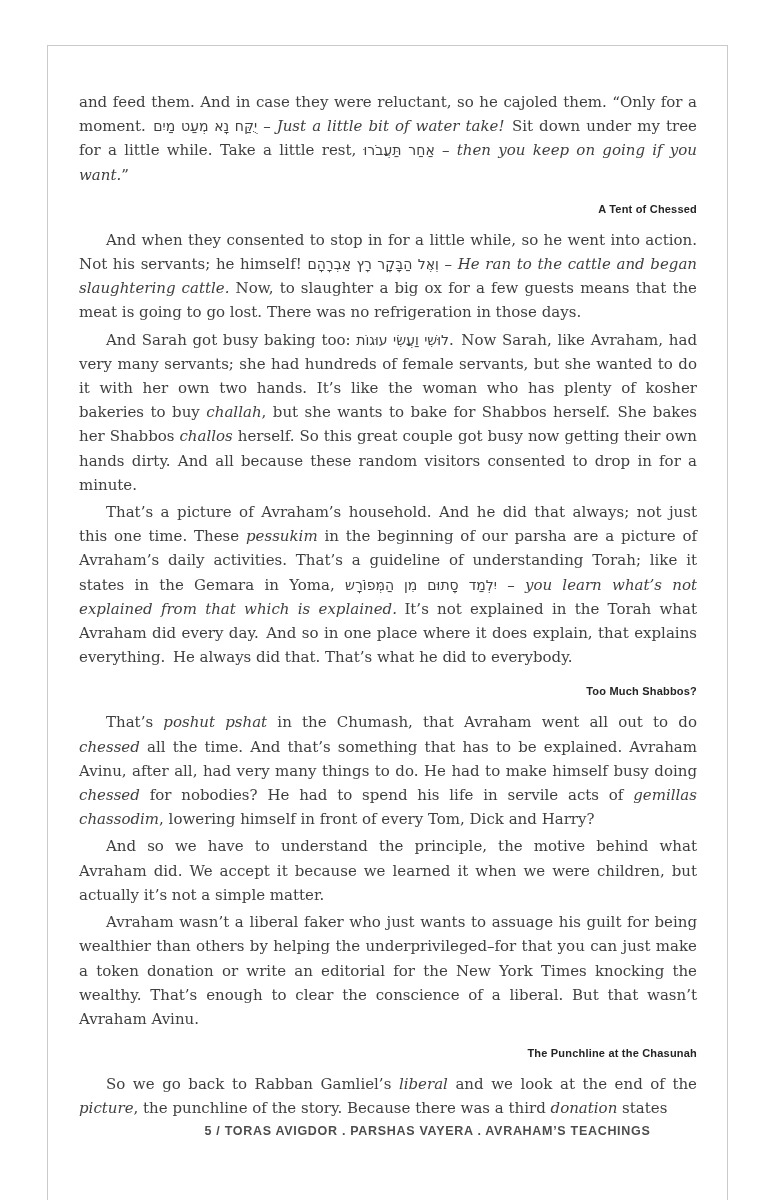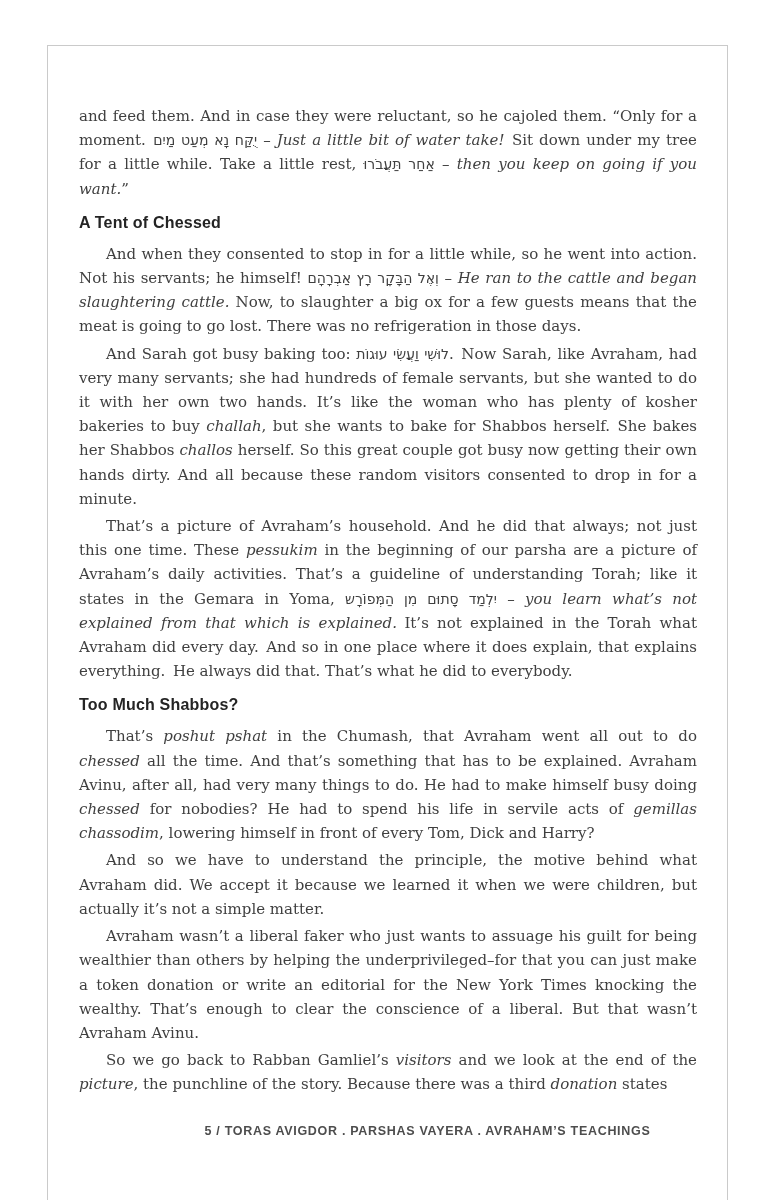--- a/index.html
+++ b/index.html
@@ -26,29 +26,29 @@
     width: 618px;
     color: var(--text, #3f3f3f);
     font-size: 15px;
     line-height: 24.2px;
     text-align: justify;
   }
   .article p {
     text-indent: 27px;
     margin-bottom: 3px;
   }
-  .article p.no-indent { text-indent: 0; margin-top: 14px; }
+  .article p.no-indent { text-indent: 0; }
   .article h2 {
     font-family: "Liberation Sans", sans-serif;
     font-stretch: condensed;
     font-weight: 700;
-    font-size: 16px;
+    font-size: 11px;
     line-height: 20px;
     letter-spacing: 0.2px;
-    text-align: left;
+    text-align: right;
     color: var(--heading, #242424);
     margin: 12px 0 9px 0;
     text-indent: 0;
   }
   .italic { font-style: italic; }
   .hebrew {
     font-family: "DejaVu Sans", sans-serif;
     font-size: 14px;
     unicode-bidi: embed;
     white-space: nowrap;
@@ -80,18 +80,19 @@
 <div class="article">
     <p class="no-indent"><span>and feed them. And in case they were reluctant, so he cajoled them. “Only for a moment. </span><span class="hebrew" dir="rtl">יֻקַּח נָא מְעַט מַיִם</span><span> – </span><span class="italic">Just a little bit of water take!</span><span> Sit down under my tree for a little while. Take a little rest, </span><span class="hebrew" dir="rtl">אַחַר תַּעֲבֹרוּ</span><span> – </span><span class="italic">then you keep on going if you want.</span><span>”</span></p>
     <h2>A Tent of Chessed</h2>
     <p><span>And when they consented to stop in for a little while, so he went into action. Not his servants; he himself! </span><span class="hebrew" dir="rtl">וְאֶל הַבָּקָר רָץ אַבְרָהָם</span><span> – </span><span class="italic">He ran to the cattle and began slaughtering cattle.</span><span> Now, to slaughter a big ox for a few guests means that the meat is going to go lost. There was no refrigeration in those days.</span></p>
     <p><span>And Sarah got busy baking too: </span><span class="hebrew" dir="rtl">לוּשִׁי וַעֲשִׂי עוּגוֹת</span><span>. Now Sarah, like Avraham, had very many servants; she had hundreds of female servants, but she wanted to do it with her own two hands. It’s like the woman who has plenty of kosher bakeries to buy </span><span class="italic">challah</span><span>, but she wants to bake for Shabbos herself. She bakes her Shabbos </span><span class="italic">challos</span><span> herself. So this great couple got busy now getting their own hands dirty. And all because these random visitors consented to drop in for a minute.</span></p>
     <p><span>That’s a picture of Avraham’s household. And he did that always; not just this one time. These </span><span class="italic">pessukim</span><span> in the beginning of our parsha are a picture of Avraham’s daily activities. That’s a guideline of understanding Torah; like it states in the Gemara in Yoma, </span><span class="hebrew" dir="rtl">יִלְמַד סָתוּם מִן הַמְּפוֹרָׁש</span><span> – </span><span class="italic">you learn what’s not explained from that which is explained.</span><span> It’s not explained in the Torah what Avraham did every day. And so in one place where it does explain, that explains everything. He always did that. That’s what he did to everybody.</span></p>
     <h2>Too Much Shabbos?</h2>
     <p><span>That’s </span><span class="italic">poshut pshat</span><span> in the Chumash, that Avraham went all out to do </span><span class="italic">chessed</span><span> all the time. And that’s something that has to be explained. Avraham Avinu, after all, had very many things to do. He had to make himself busy doing </span><span class="italic">chessed</span><span> for nobodies? He had to spend his life in servile acts of </span><span class="italic">gemillas chassodim</span><span>, lowering himself in front of every Tom, Dick and Harry?</span></p>
     <p><span>And so we have to understand the principle, the motive behind what Avraham did. We accept it because we learned it when we were children, but actually it’s not a simple matter.</span></p>
     <p><span>Avraham wasn’t a liberal faker who just wants to assuage his guilt for being wealthier than others by helping the underprivileged–for that you can just make a token donation or write an editorial for the New York Times knocking the wealthy. That’s enough to clear the conscience of a liberal. But that wasn’t Avraham Avinu.</span></p>
-    <p><span>So we go back to Rabban Gamliel’s </span><span class="italic">visitors</span><span> and we look at the end of the </span><span class="italic">picture</span><span>, the punchline of the story. Because there was a third </span><span class="italic">donation</span><span> states</span></p>
+    <h2>The Punchline at the Chasunah</h2>
+    <p><span>So we go back to Rabban Gamliel’s </span><span class="italic">liberal</span><span> and we look at the end of the </span><span class="italic">picture</span><span>, the punchline of the story. Because there was a third </span><span class="italic">donation</span><span> states</span></p>
   </div>
 
 <div class="footer-wrap">
   <span class="footer-text">5 / TORAS AVIGDOR . PARSHAS VAYERA . AVRAHAM’S TEACHINGS</span>
 </div>
 
 </body></html>

